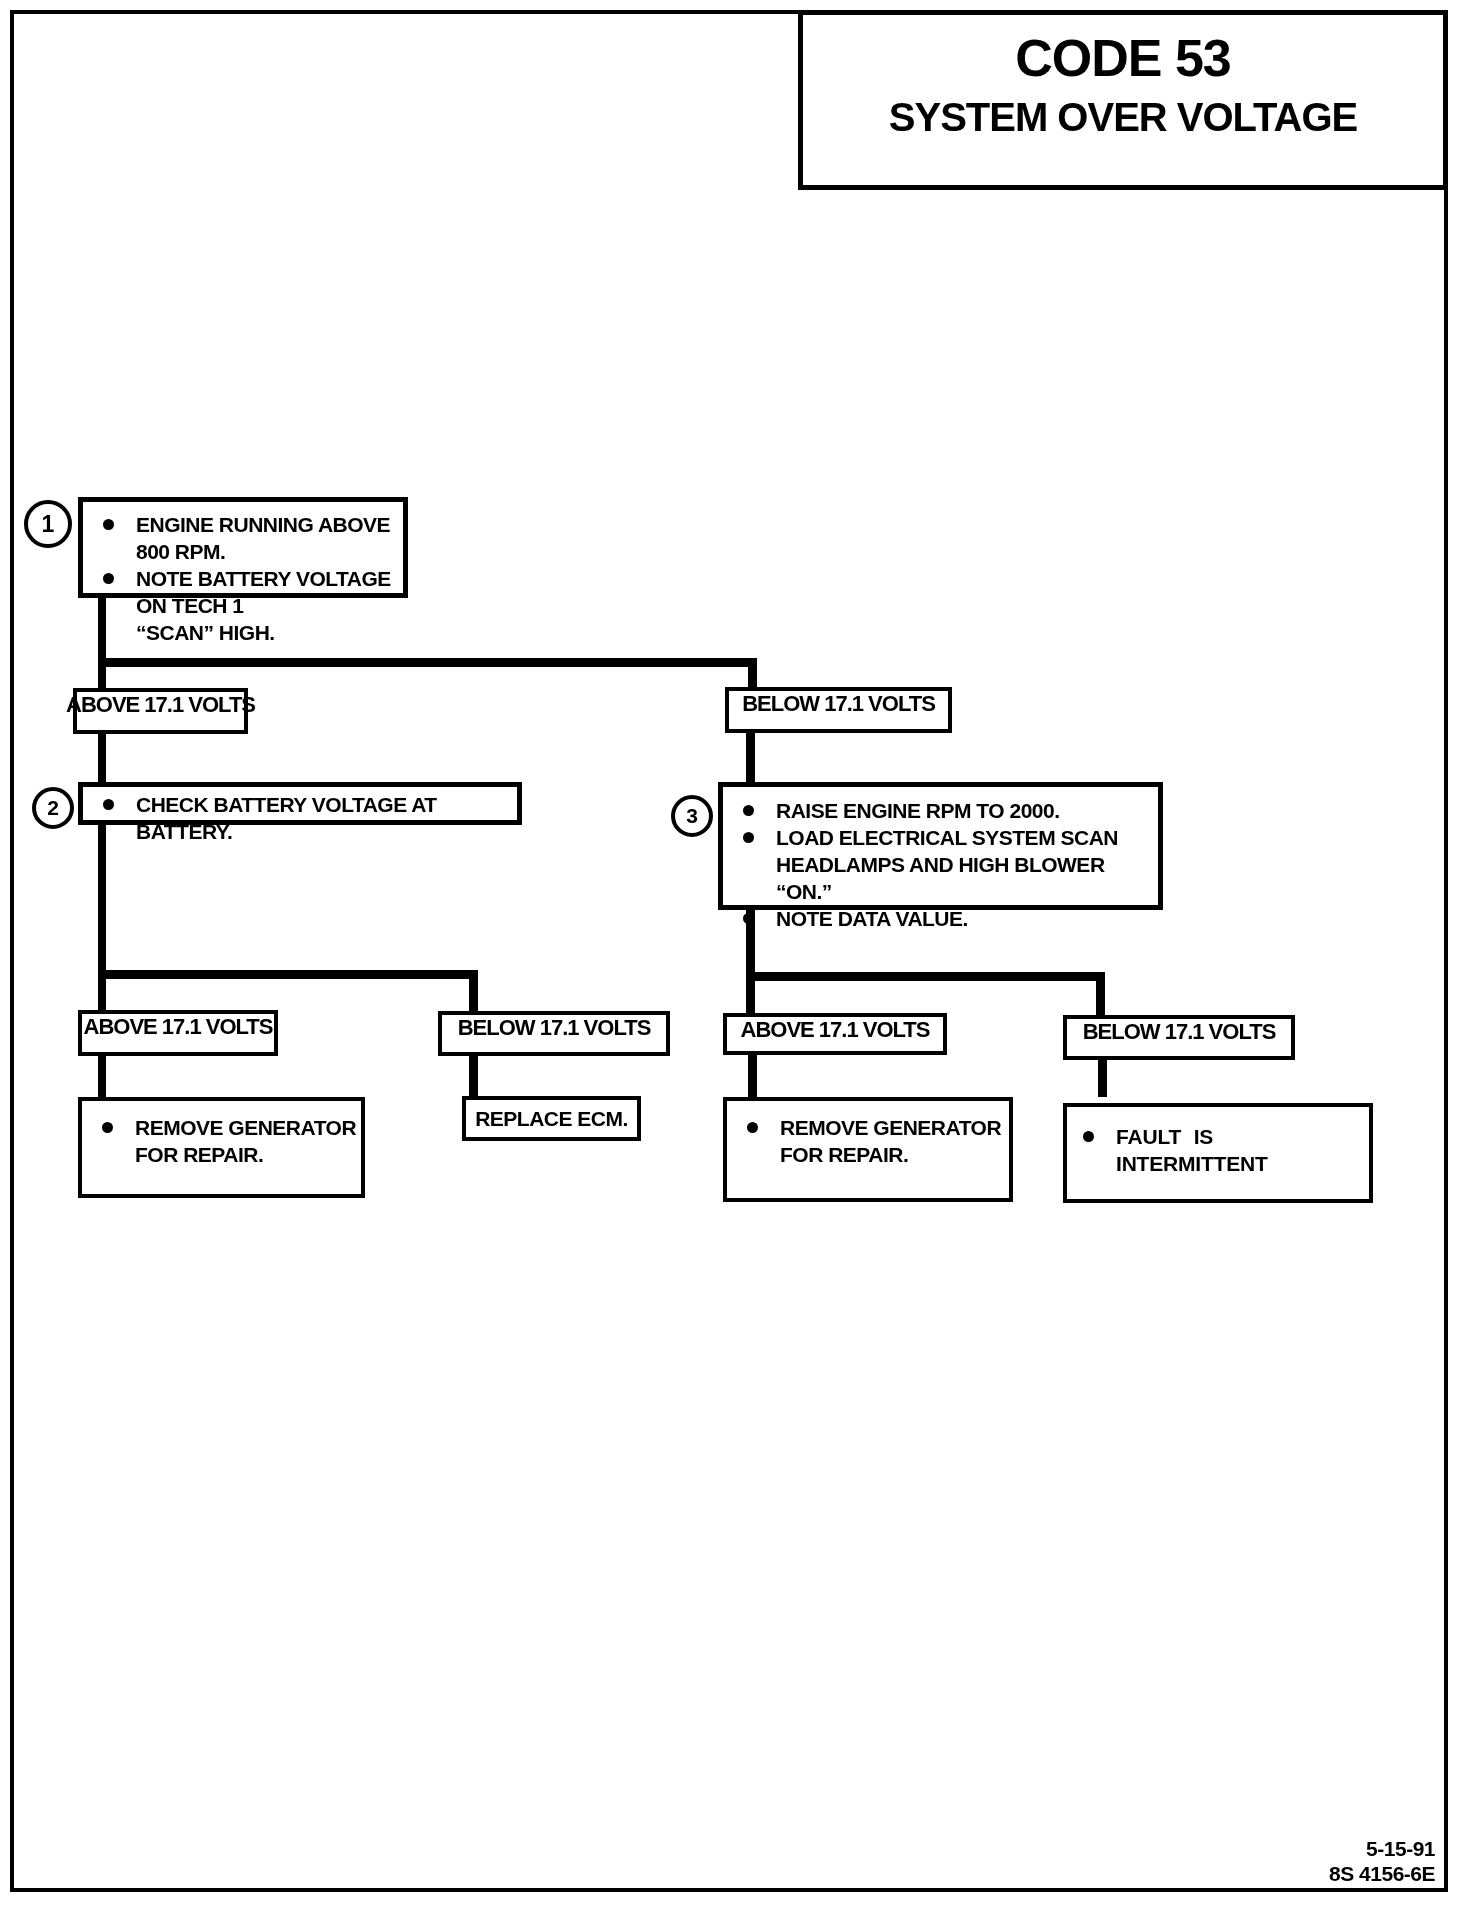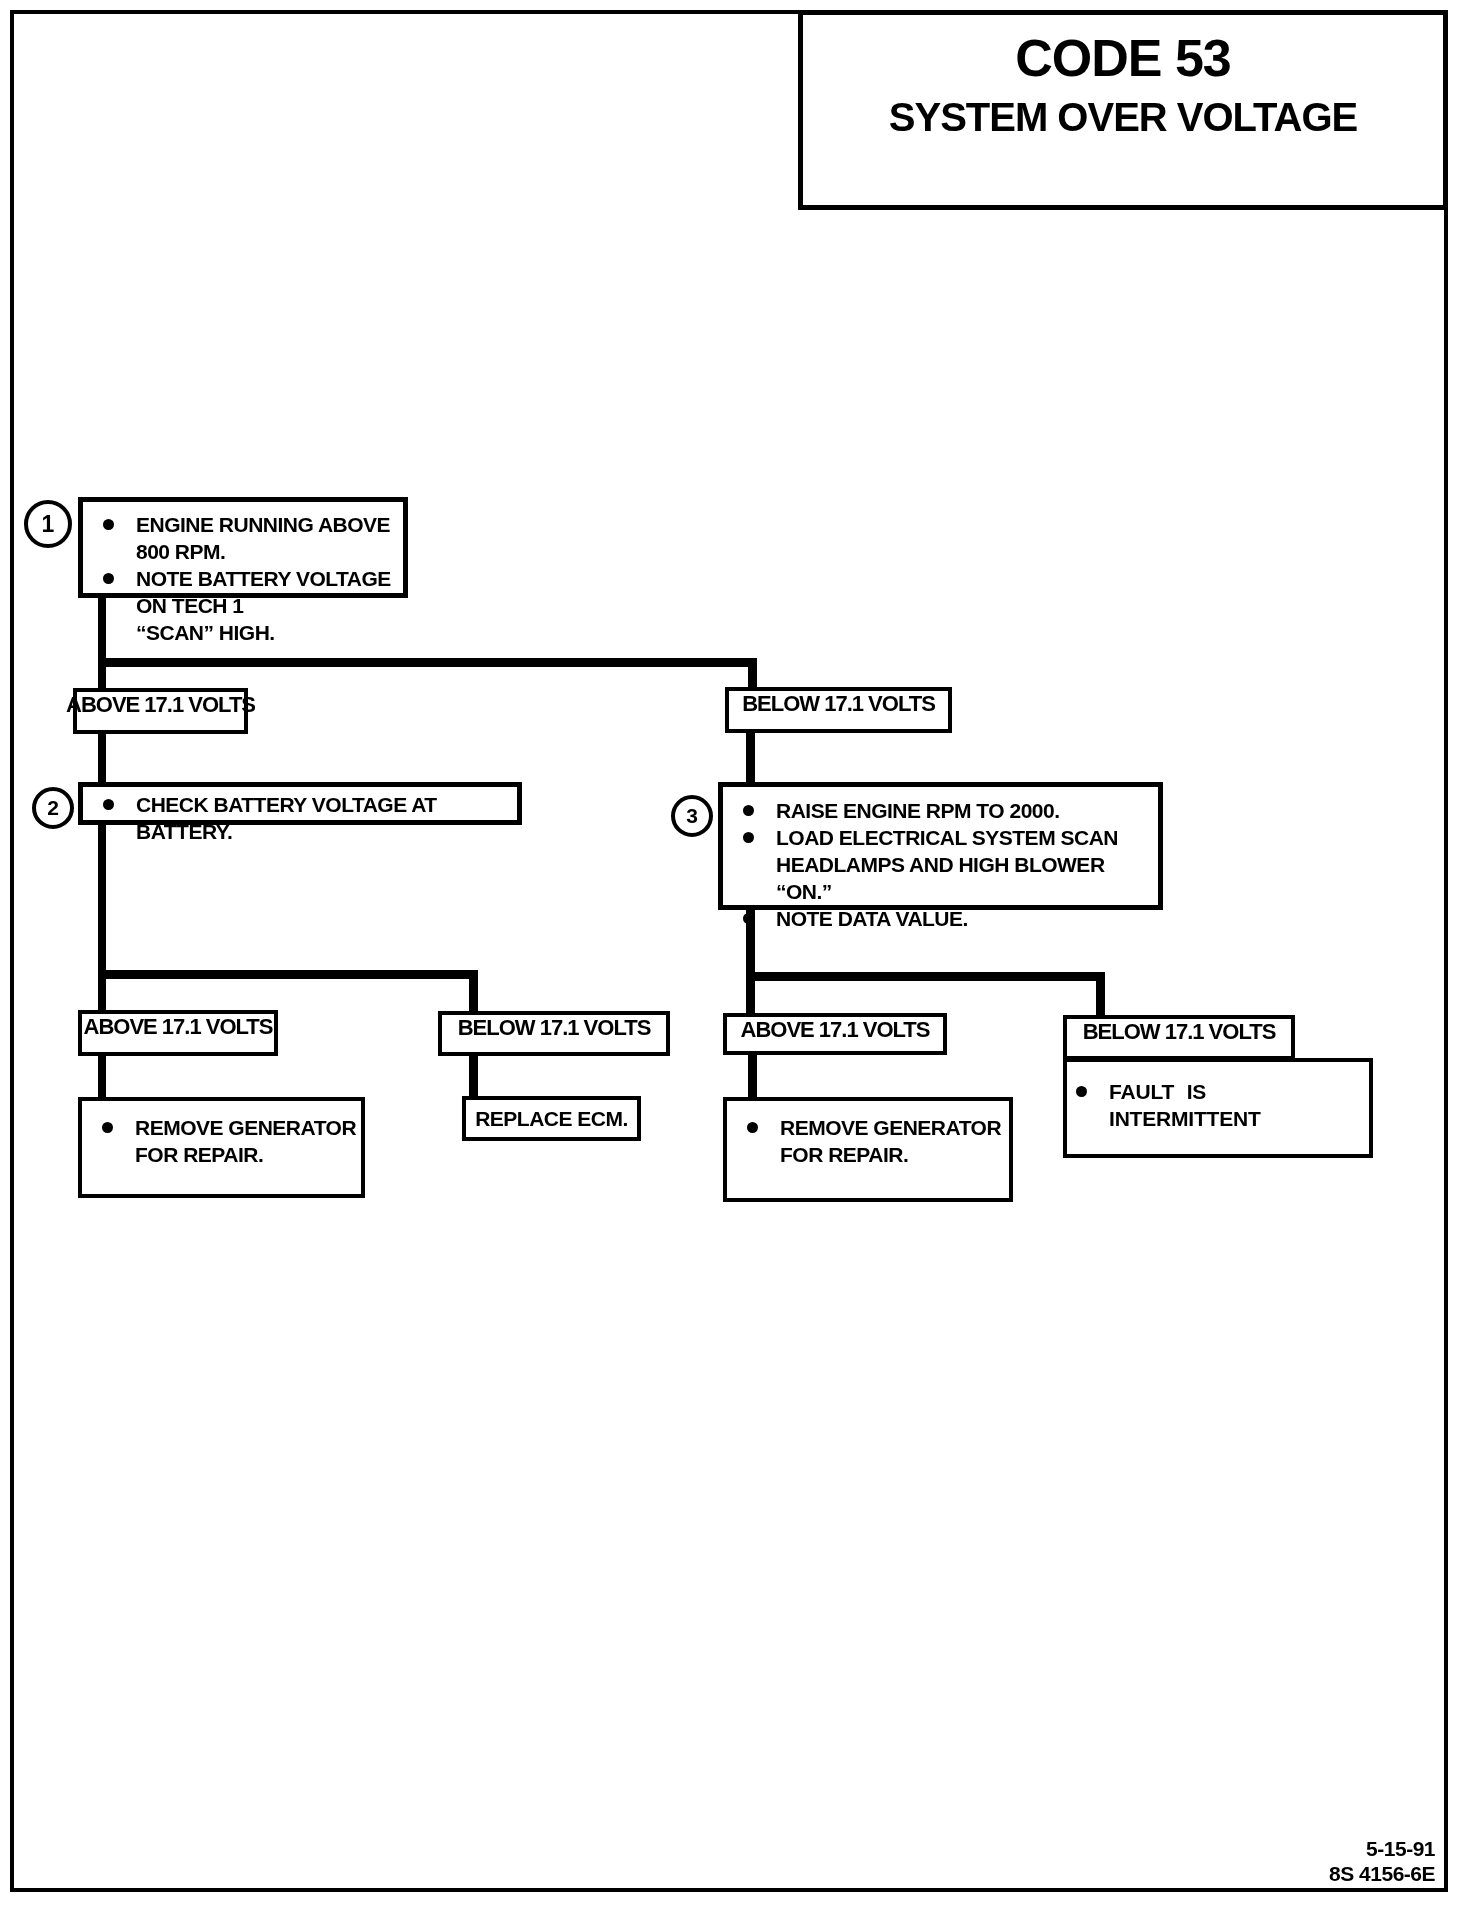--- a/index.html
+++ b/index.html
@@ -27,21 +27,21 @@
   .code{font-size:52px;letter-spacing:-1px;line-height:54px}
   .subtitle{font-size:40px;letter-spacing:-1px;line-height:44px;margin-top:10px}
   .footer{position:absolute;right:37px;top:1836px;text-align:right;
           font-size:21px;line-height:25px;letter-spacing:-0.5px}
 </style>
 </head>
 <body>
 
 <div class="abs" style="left:10px;top:10px;width:1438px;height:1882px;border:4px solid #000"></div>
 
-<div class="title-box" style="left:798px;top:10px;width:650px;height:200px">
+<div class="title-box" style="left:798px;top:10px;width:650px;height:180px">
   <div class="code">CODE 53</div>
   <div class="subtitle">SYSTEM OVER VOLTAGE</div>
 </div>
 
 <div class="line" style="left:98px;top:598px;width:8px;height:90px"></div>
 <div class="line" style="left:98px;top:658px;width:659px;height:9px"></div>
 <div class="line" style="left:748px;top:658px;width:9px;height:30px"></div>
 <div class="line" style="left:98px;top:733px;width:8px;height:49px"></div>
 <div class="line" style="left:746px;top:732px;width:9px;height:50px"></div>
 <div class="line" style="left:98px;top:825px;width:8px;height:186px"></div>
@@ -150,21 +150,21 @@
 <div class="box action" style="left:723px;top:1097px;width:290px;height:105px;padding:13px 4px 0 20px">
   <div class="bi">
     <span class="bullet"></span>
     <div class="bl">
       <div>REMOVE GENERATOR</div>
       <div>FOR REPAIR.</div>
     </div>
   </div>
 </div>
 
-<div class="box action" style="left:1063px;top:1058px;width:310px;height:100px;padding:16px 4px 0 9px;word-spacing:7px;letter-spacing:-0.2px">
+<div class="box action" style="left:1063px;top:1103px;width:310px;height:100px;padding:16px 4px 0 16px;word-spacing:7px;letter-spacing:-0.2px">
   <div class="bi">
     <span class="bullet"></span>
     <div class="bl">
       <div>FAULT IS INTERMITTENT</div>
     </div>
   </div>
 </div>
 
 <div class="footer">
   <div>5-15-91</div>

